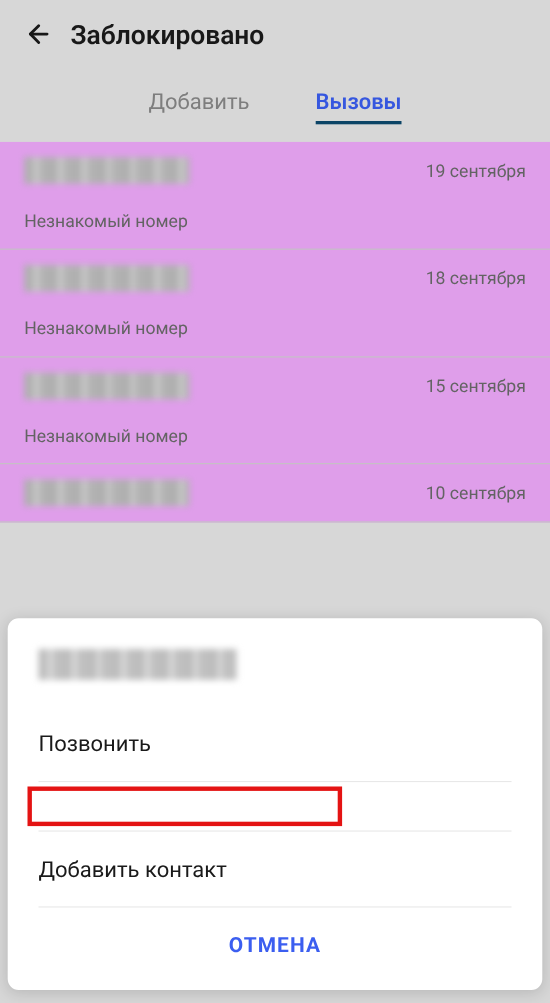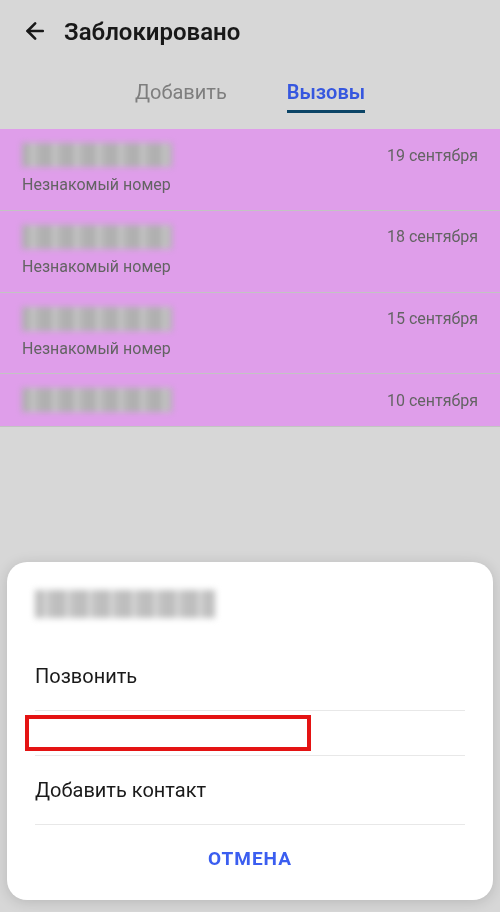--- a/index.html
+++ b/index.html
@@ -68,35 +68,35 @@
       background: repeating-linear-gradient(90deg, #bdbdbd 0 8px, #d4d4d4 8px 14px, #c0c0c0 14px 22px);
       filter: blur(3px);
     }
     .date {
       font-size: 16px;
       color: #6b6b6b;
     }
     .sub-label {
       font-size: 16px;
       color: #6b6b6b;
-      margin-top: 8px;
+      margin-top: 24px;
       line-height: 1.3;
     }
     .overlay {
       position: absolute;
       inset: 0;
       background: rgba(0,0,0,0.07);
     }
     .sheet {
       position: absolute;
       left: 7px;
       right: 7px;
       bottom: 12px;
       background: #fff;
-      border-radius: 20px;
+      border-radius: 10px;
       padding: 24px 0 16px 0;
       box-shadow: 0 2px 14px rgba(0,0,0,0.15);
     }
     .sheet-title {
       padding: 4px 28px 24px 28px;
     }
     .sheet-title .phone-blur {
       width: 180px;
       height: 28px;
     }

